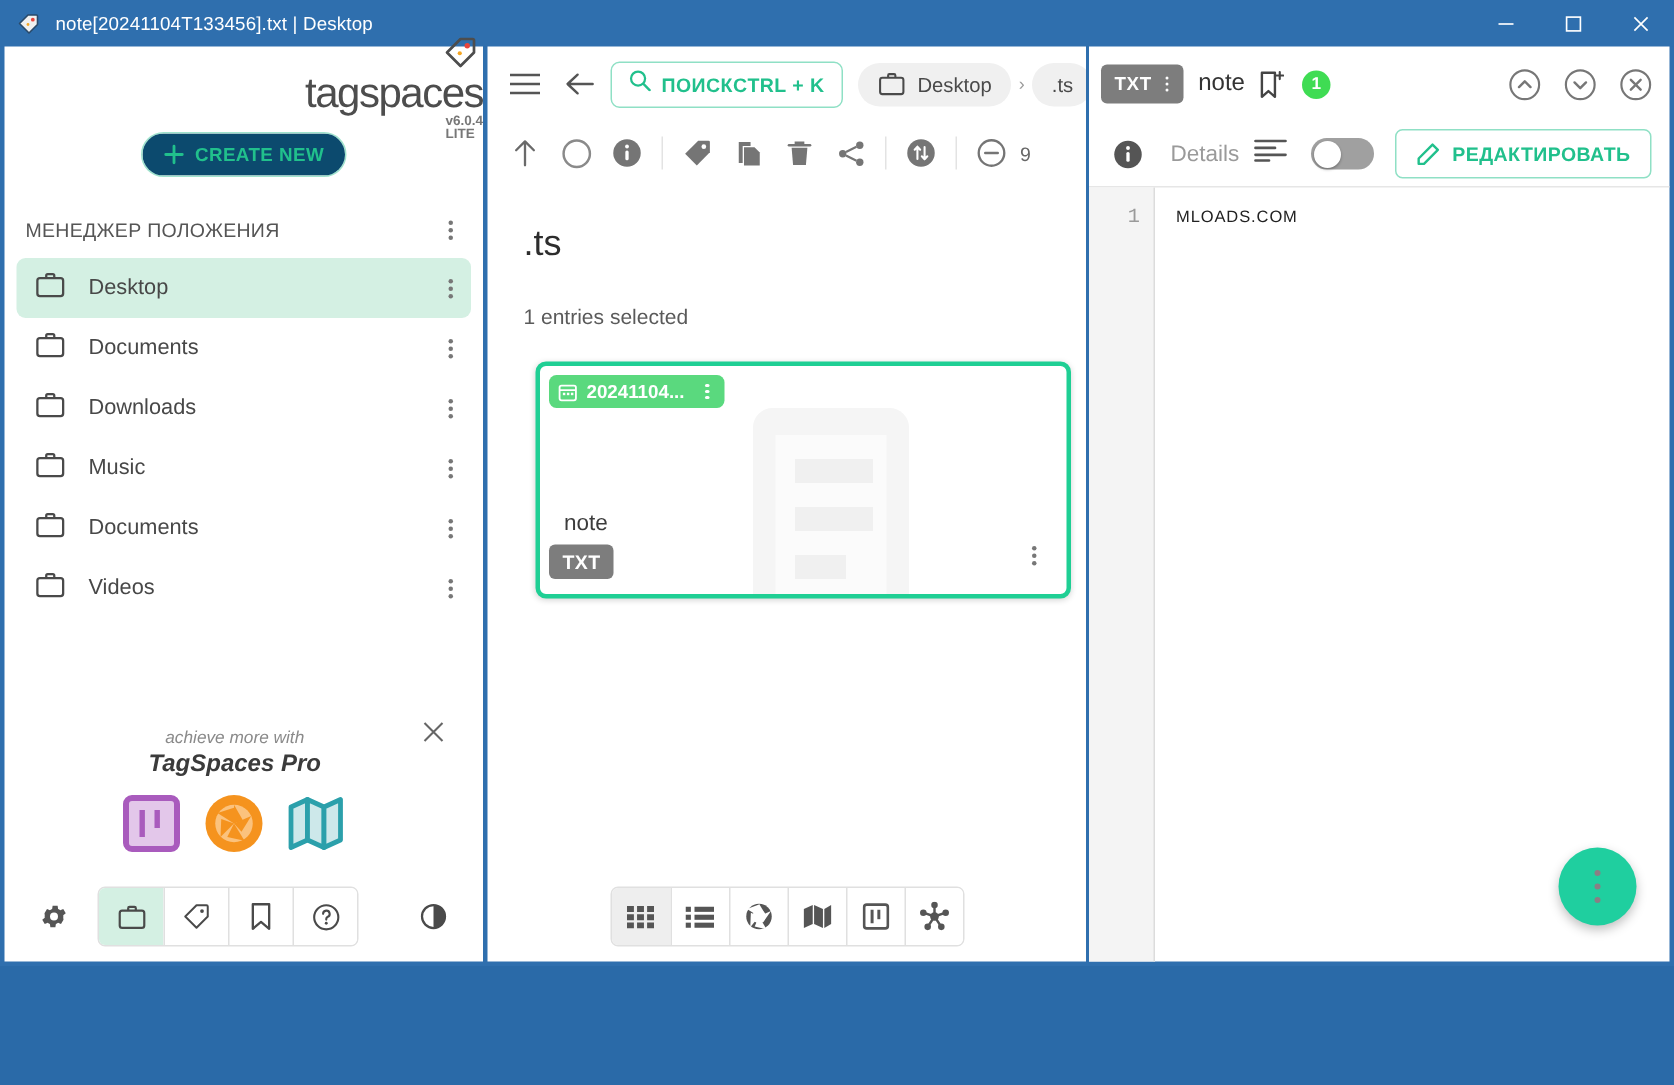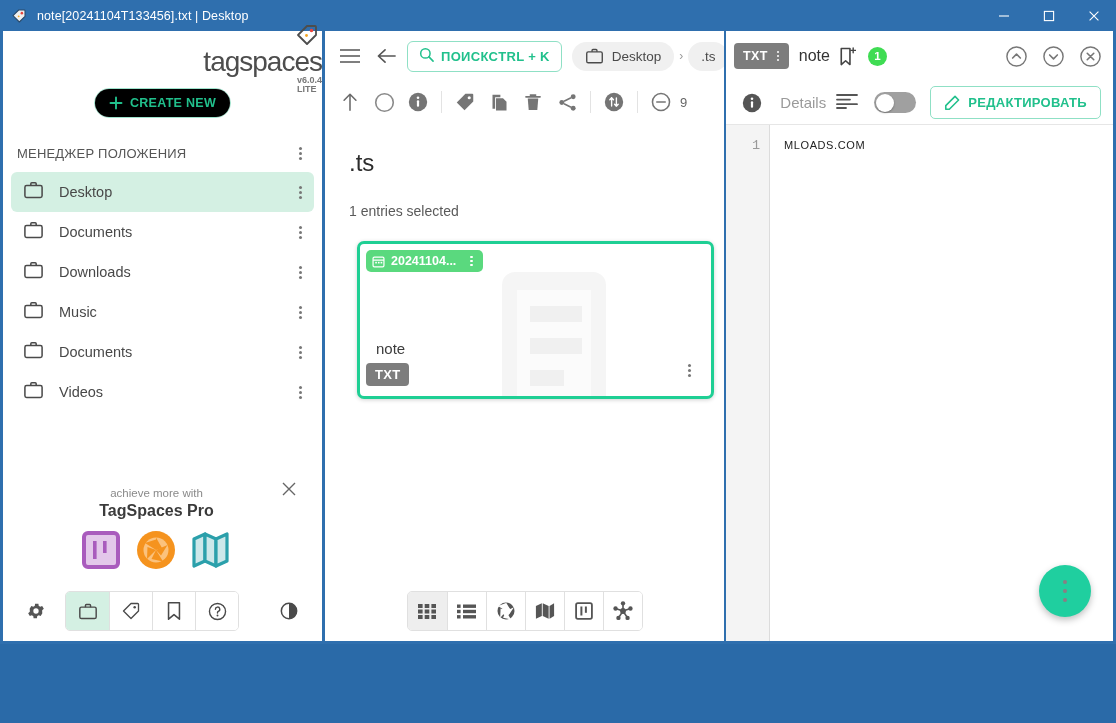--- a/index.html
+++ b/index.html
@@ -72,21 +72,21 @@
   .logo-ver span { font-size: 9px; color: #777; line-height: 9.5px; font-weight: 700;}
 
   .cta-row { display: flex; justify-content: center; margin-top: 13px; }
   .cta-group {
     display: flex; border: 1px solid #9fe3cd; border-radius: 16px;
     overflow: hidden; height: 30px;
   }
   .cta-btn {
     display: flex; align-items: center; gap: 7px;
     padding: 0 14px; color: #21c08c; font-size: 12.5px; font-weight: 700;
-    letter-spacing: 0.3px; background: #000000;
+    letter-spacing: 0.3px; background: #0c4a6e;
   }
   .cta-btn + .cta-btn { border-left: 1px solid #b9ebda; }
   .cta-btn svg { display: block; }
 
   .section-head {
     display: flex; align-items: center;
     padding: 0 8px 0 14px; margin-top: 22px; height: 26px;
   }
   .section-head-title {
     font-size: 13px; color: #555; letter-spacing: 0.2px;
@@ -108,20 +108,21 @@
   }
   .loc-item.active { background: #d4f0e3; }
   .loc-icon { width: 22px; flex: 0 0 22px; margin-right: 14px; }
   .loc-label { font-size: 14.5px; color: #484848; }
   .loc-item .kebab { margin-left: auto; }
 
   
   .promo {
     position: absolute; left: 0; right: 12px; bottom: 66px;
     text-align: center;
+    font-style: italic;
   }
   .promo-close {
     position: absolute; right: 12px; top: 12px;
     width: 18px; height: 18px;
   }
   .promo-sub { font-size: 11.5px; color: #8a8a8a; margin-top: 18px; }
   .promo-title { font-size: 16px; color: #3b3b3b; font-weight: 700; margin-top: 3px; }
   .promo-icons {
     display: flex; justify-content: center; align-items: center;
     gap: 14px; margin-top: 9px;

